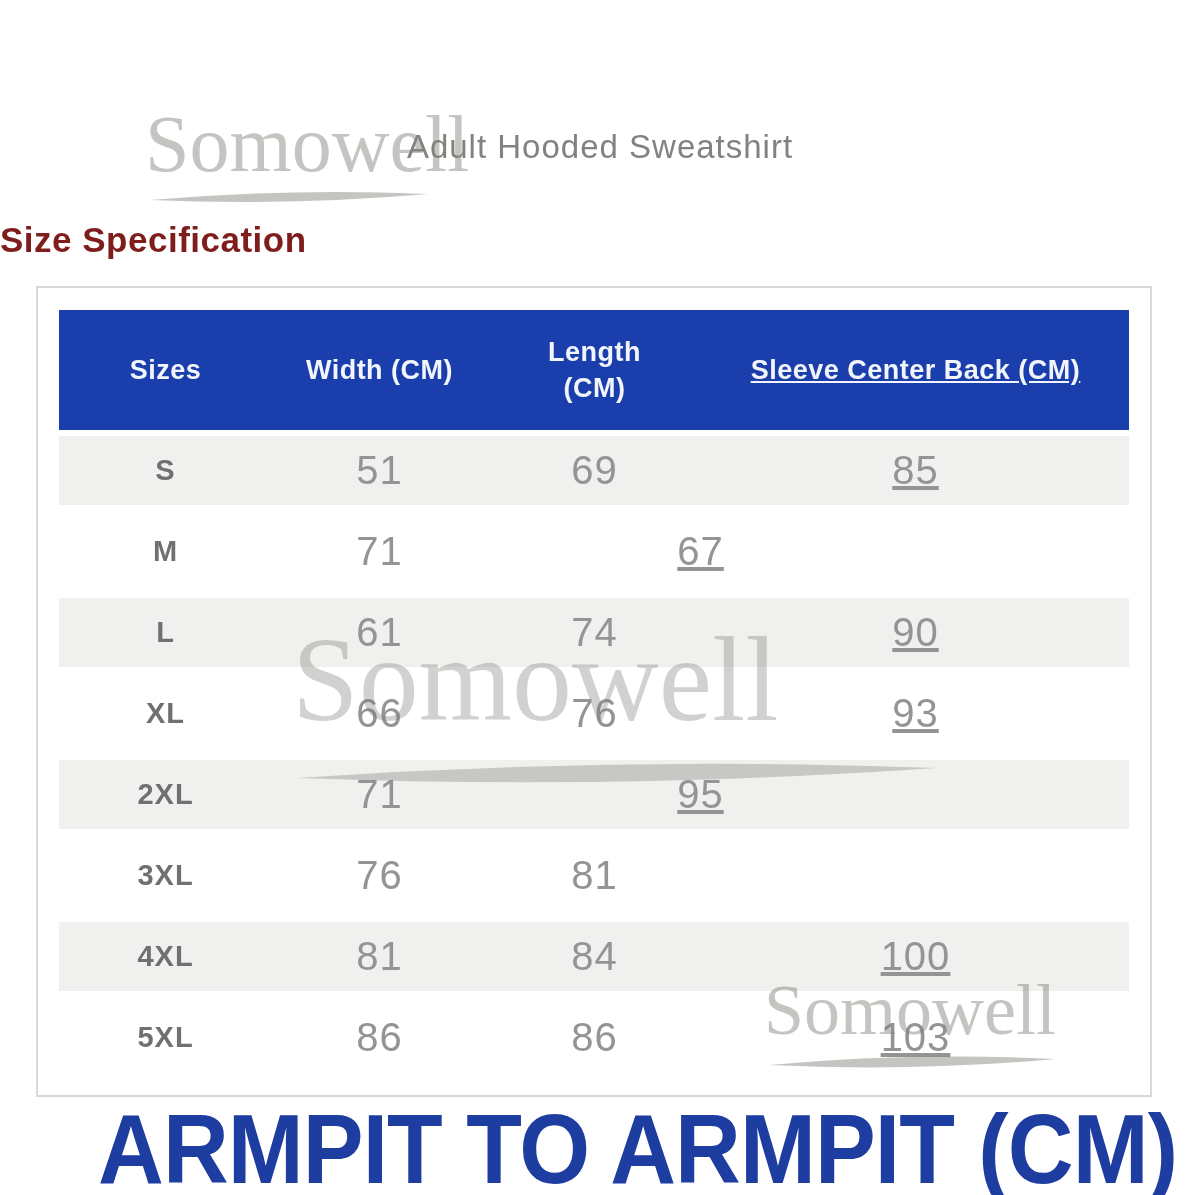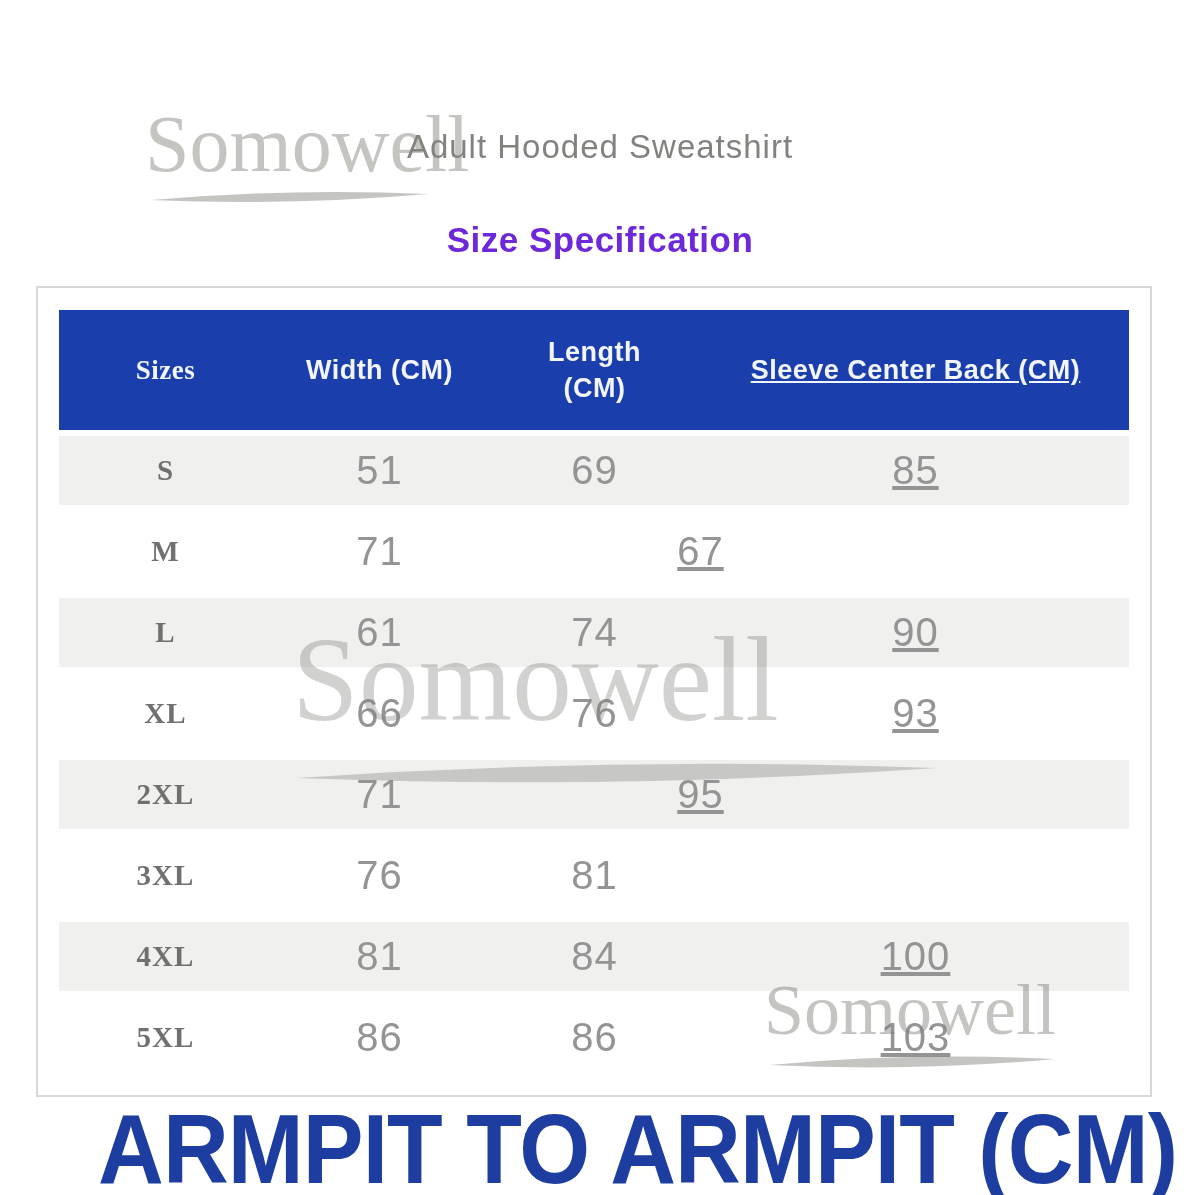--- a/index.html
+++ b/index.html
@@ -31,43 +31,43 @@
   .wm-bot svg { left:2px; top:76px; }
 
   
   .product-title {
     position:absolute; left:0; top:128px; width:1200px;
     text-align:center;
     font-size:33px; color:#82827f; letter-spacing:1px;
   }
   .section-title {
     position:absolute; left:0; top:220px; width:1200px;
-    text-align:center;
-    font-size:35px; font-weight:bold; color:#6d28d9; letter-spacing:0.5px;
+    text-align:left;
+    font-size:35px; font-weight:bold; color:#7f1d1d; letter-spacing:0.5px;
   }
 
   
   .table-card {
     position:absolute; left:36px; top:286px;
     width:1116px; height:811px;
     border:2px solid #d8d8d6; box-sizing:border-box;
     background:#ffffff;
   }
   .size-table { position:absolute; left:21px; top:22px; width:1070px; }
   .thead {
     display:flex; height:120px;
     background:#1a3eac;
     color:#f2f6fc; font-weight:bold; font-size:27px;
   }
   .th {
     display:flex; align-items:center; justify-content:center;
     text-align:center; letter-spacing:0.5px;
   }
   .th.prewrap { white-space:pre-line; line-height:1.35; }
-  .col-size   { width:213px;font-family:Liberation Serif, serif; }
+  .col-size   { width:213px; }
   .col-num    { width:215px; }
   .col-sleeve { width:427px;text-decoration:underline; }
   .tr { display:flex; height:81px; }
   .tr.odd {
     background:linear-gradient(to bottom,
       #ffffff 0px, #ffffff 6px,
       #f0f0ee 6px, #f0f0ee 75px,
       #ffffff 75px, #ffffff 81px);
   }
   .td {

